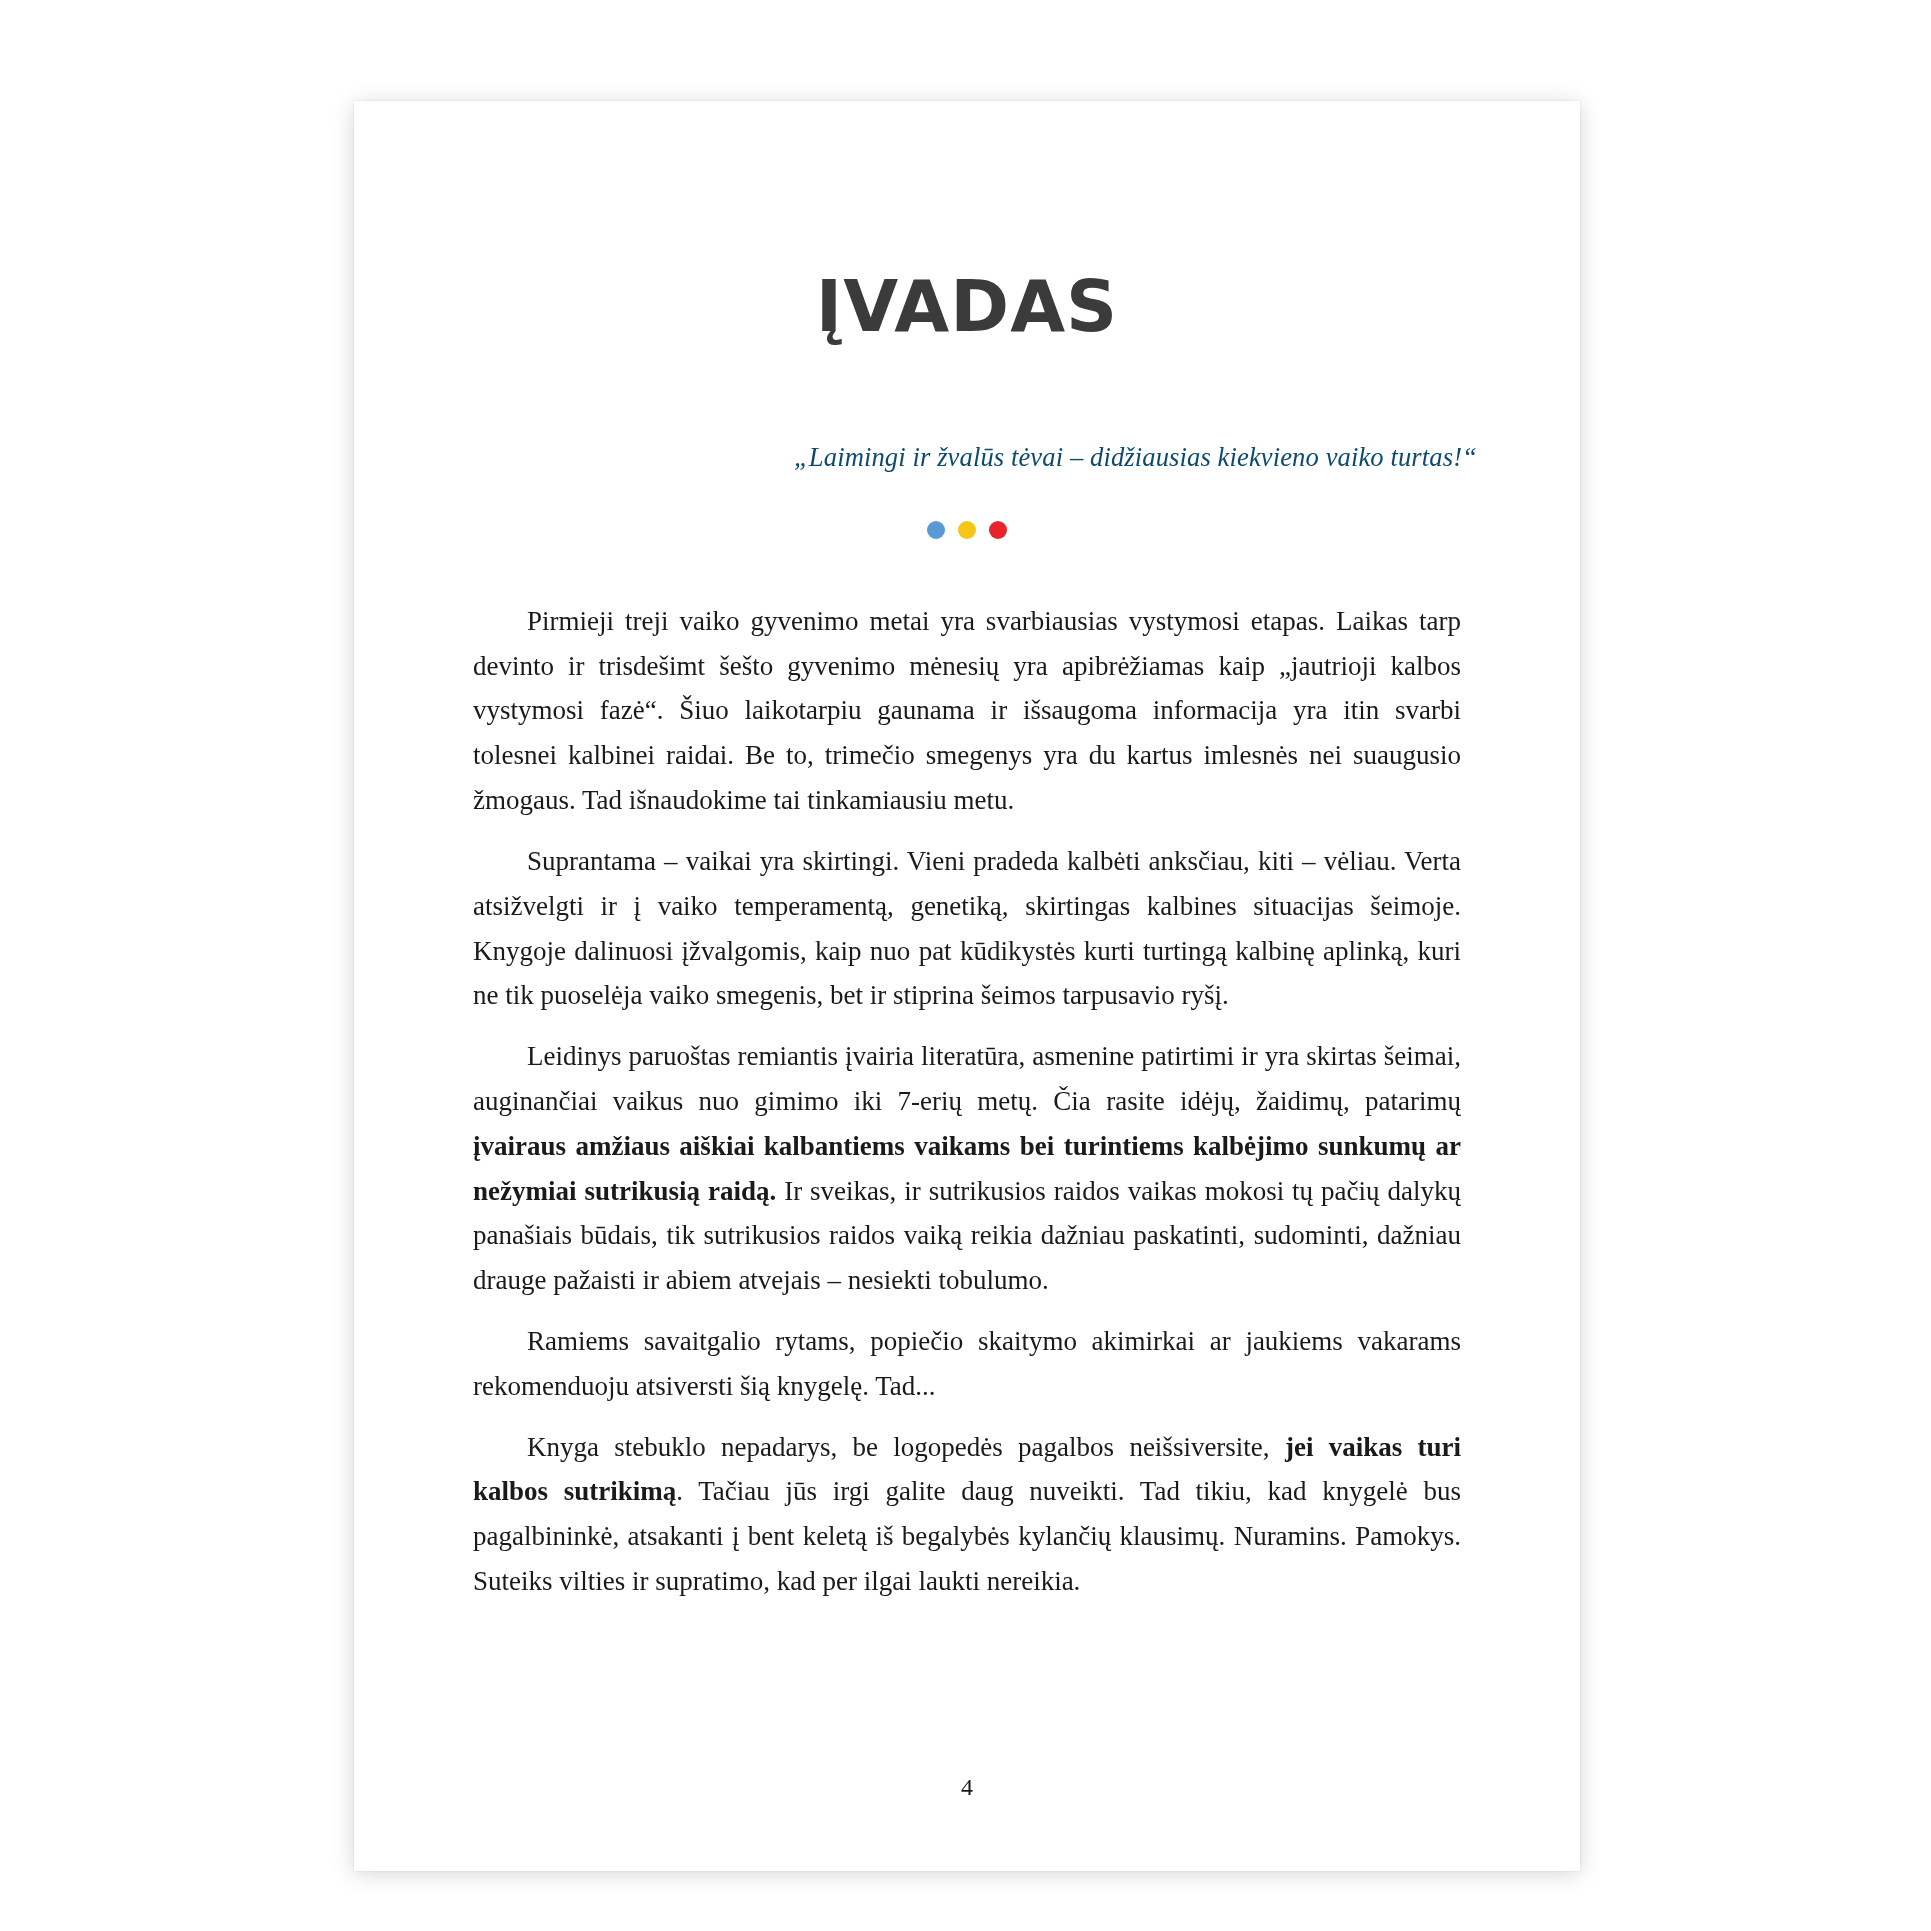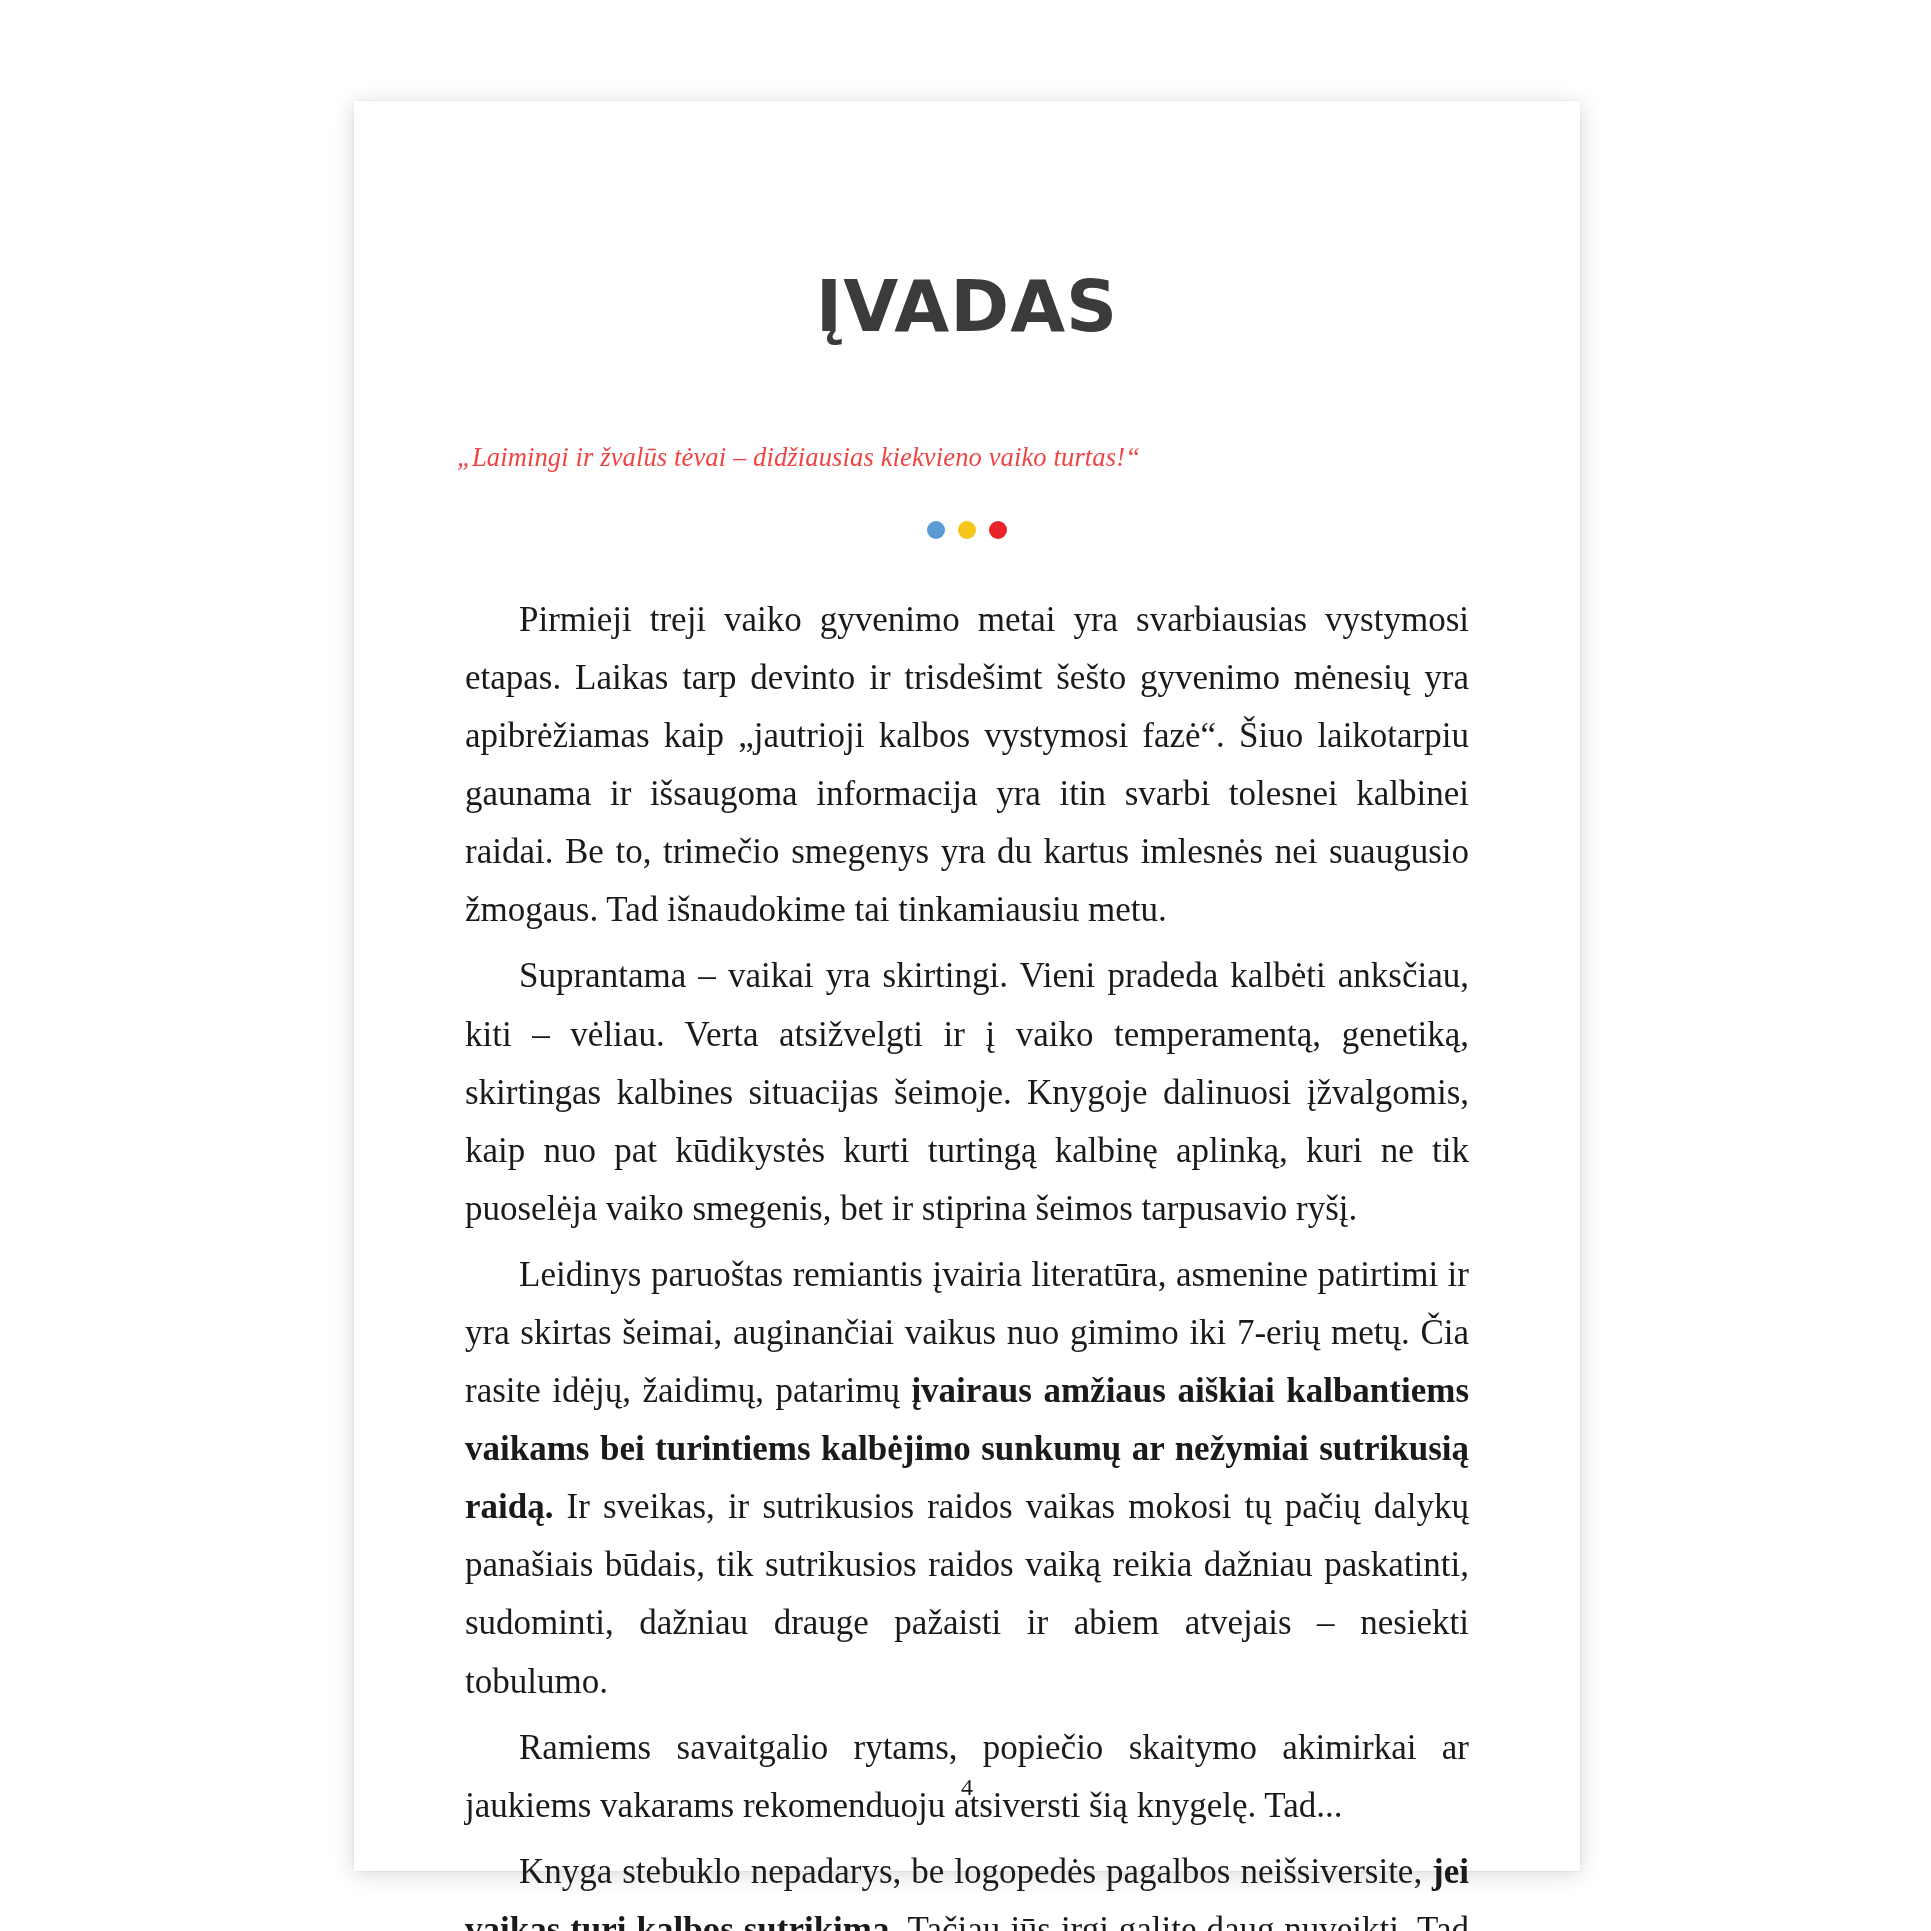--- a/index.html
+++ b/index.html
@@ -37,22 +37,22 @@
     letter-spacing: 1px;
     color: #3b3b3b;
     text-align: center;
     margin: 0;
     padding-top: 169px;
     line-height: 1.05;
   }
   .epigraph-top {
     font-style: italic;
     font-size: 26.6px;
-    color: #ef4444;
-    text-align: left;
+    color: #0c4a6e;
+    text-align: right;
     margin: 0;
     padding-top: 97px;
     letter-spacing: 0.1px;
   }
   .dots {
     display: flex;
     justify-content: center;
     align-items: center;
     gap: 12.6px;
     margin-top: 48px;
@@ -61,26 +61,26 @@
     width: 18.3px;
     height: 18.3px;
     border-radius: 50%;
     display: block;
   }
   .body-text {
     margin: 0;
     padding-top: 44px;
   }
   p.para {
-    font-size: 35px;
+    font-size: 27px;
     line-height: 1.66;
     color: #1a1a1a;
     text-align: justify;
     text-indent: 54px;
-    margin: 8px;
+    margin: 16px;
     hyphens: none;
   }
   p.para b { font-weight: bold; }
   .verse {
     text-align: center;
     font-style: italic;
     font-size: 25.6px;
     line-height: 1.62;
     color: #1a1a1a;
     margin: 0;

